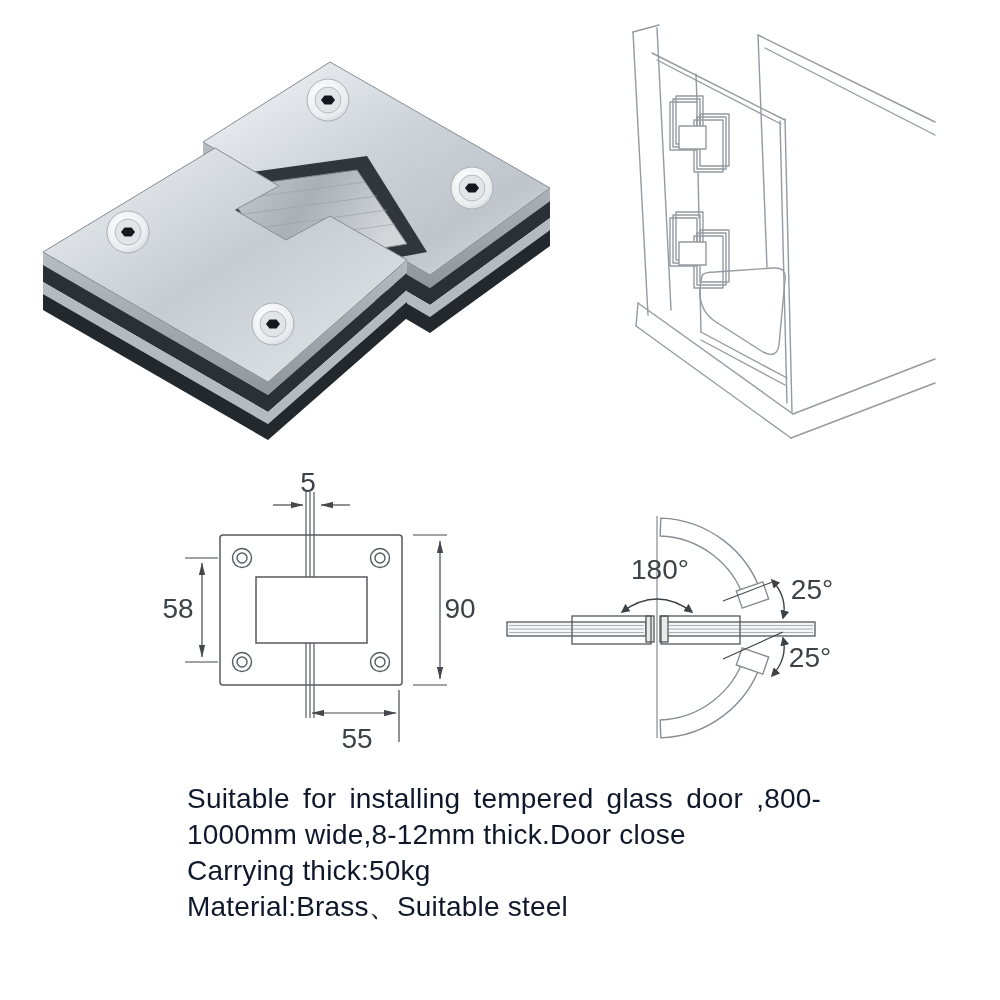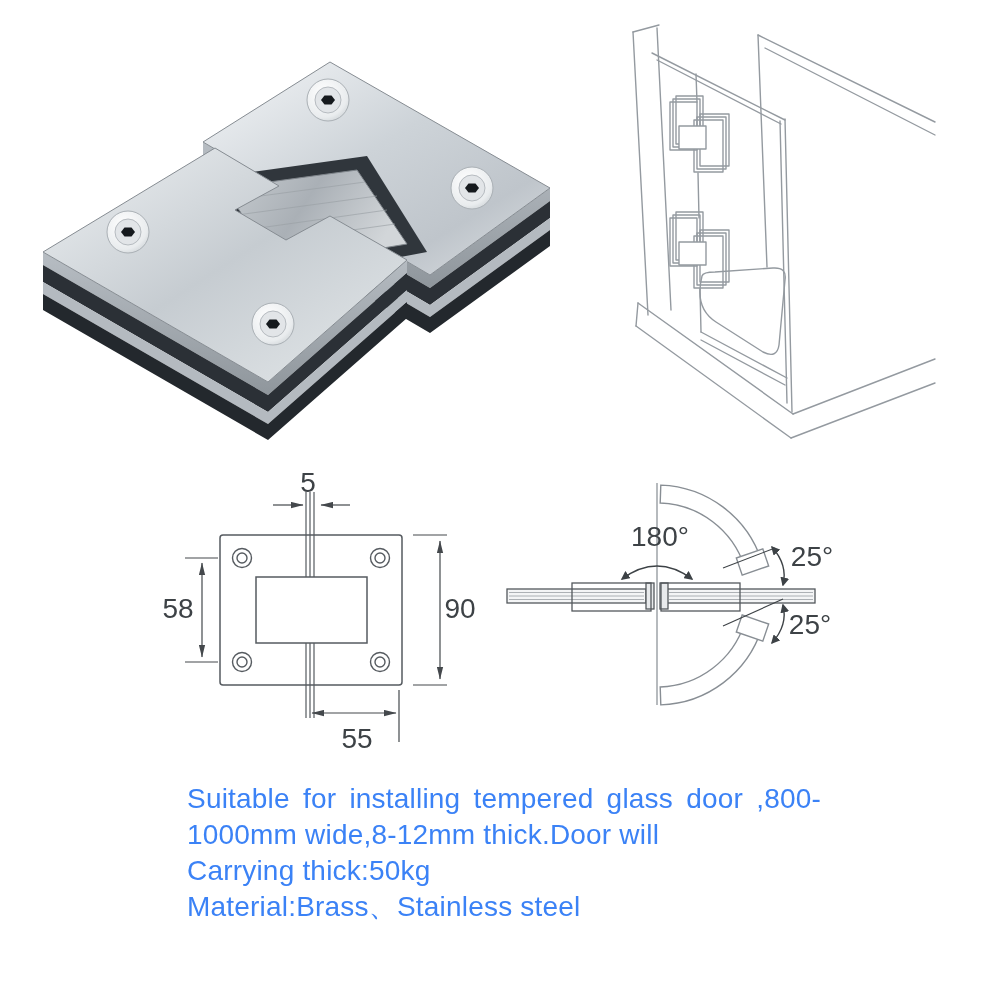--- a/index.html
+++ b/index.html
@@ -2,22 +2,22 @@
 <html><head>
 <meta charset="utf-8">
 <style>
   html,body{margin:0;padding:0;background:#fff;}
   #stage{position:relative;width:1000px;height:1000px;background:#fff;overflow:hidden;
          font-family:"Liberation Sans", sans-serif;}
   .panel{position:absolute;}
   #photo-wrap{left:35px;top:30px;width:530px;height:420px;}
   #iso-wrap{left:595px;top:10px;width:385px;height:440px;}
   #dim-wrap{left:150px;top:460px;width:330px;height:305px;}
-  #angle-wrap{left:490px;top:461px;width:420px;height:290px;}
-  #desc{left:187px;top:781px;width:634px;color:#3b82f6;font-size:28px;line-height:36px;
+  #angle-wrap{left:490px;top:494px;width:420px;height:290px;}
+  #desc{left:187px;top:781px;width:634px;color:#0f172a;font-size:28px;line-height:36px;
         letter-spacing:0.2px;}
   #desc .just{text-align:justify;text-align-last:justify;}
   svg text{font-family:"Liberation Sans", sans-serif;fill:#3d4246;}
   .dimtxt{font-size:28px;}
   .angtxt{font-size:28px;}
 </style>
 </head>
 <body>
 
 <div id="stage">
@@ -254,18 +254,18 @@
       <g class="angtxt">
         <text x="170" y="85" text-anchor="middle">180°</text>
         <text x="322" y="105" text-anchor="middle">25°</text>
         <text x="320" y="173" text-anchor="middle">25°</text>
       </g>
     </svg>
   </div>
 
   <div class="panel" id="desc">
     <div class="just">Suitable for installing tempered glass door ,800-</div>
-    <div>1000mm wide,8-12mm thick.Door will</div>
+    <div>1000mm wide,8-12mm thick.Door close</div>
     <div>Carrying thick:50kg</div>
-    <div>Material:Brass、Stainless steel</div>
+    <div>Material:Brass、Suitable steel</div>
   </div>
 
 </div>
 
 </body></html>

